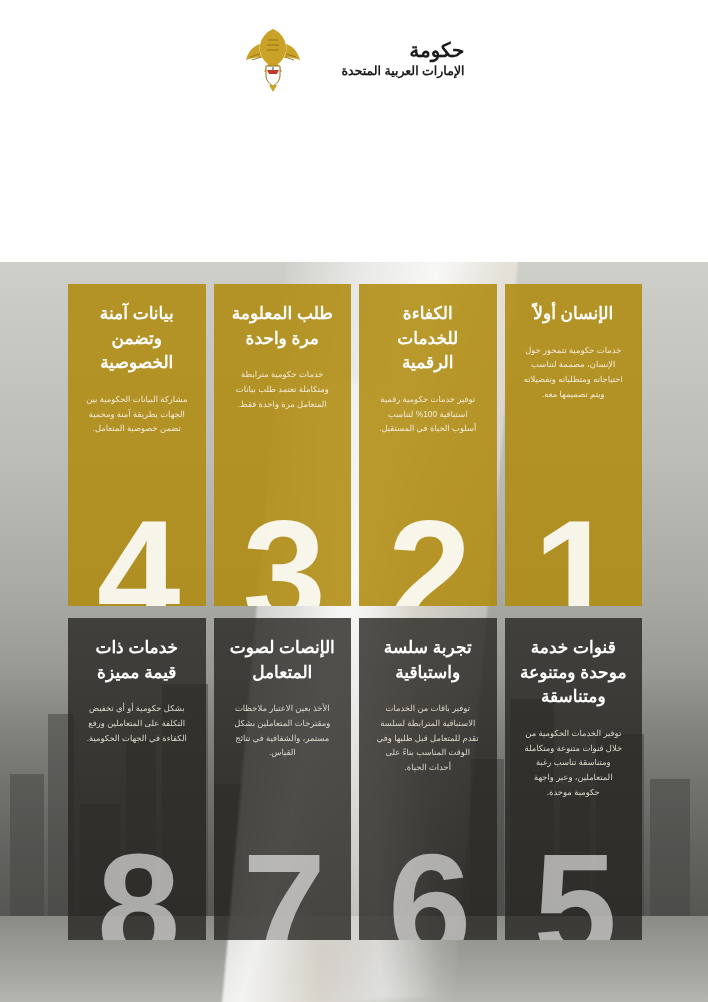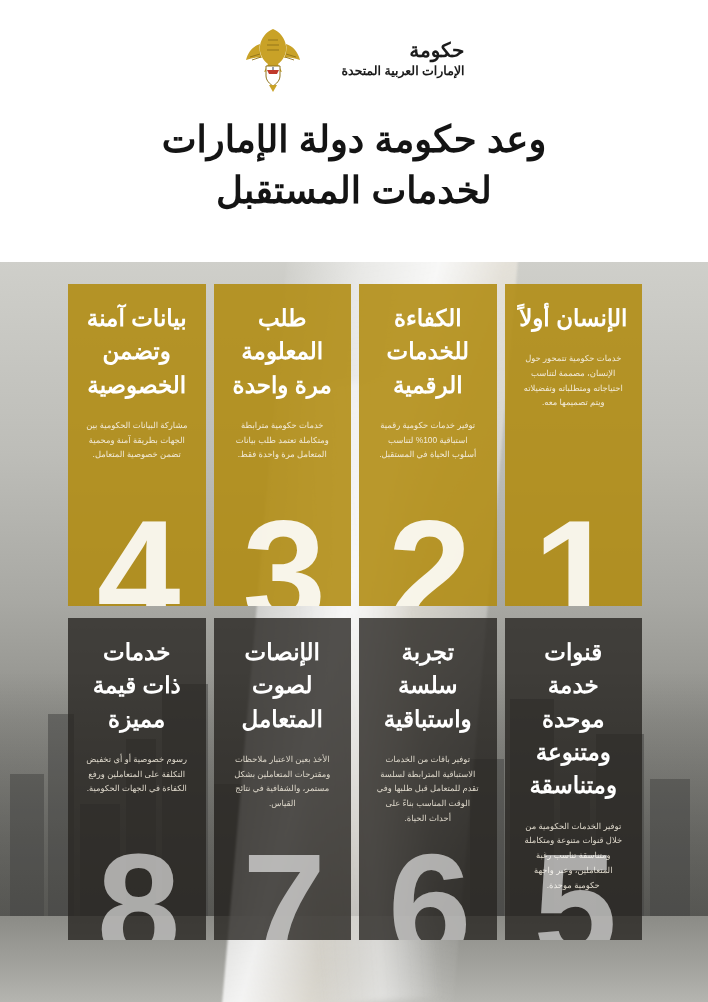--- a/index.html
+++ b/index.html
@@ -144,21 +144,21 @@
   }
   .cell.gold {
     background: rgba(176,139,16,0.88);
   }
   .cell.dark {
     background: rgba(40,38,34,0.80);
   }
   .cell .c-title {
     color: #ffffff;
     font-weight: bold;
-    font-size: 23px;
+    font-size: 17px;
     line-height: 1.45;
     text-align: center;
     letter-spacing: 0.2px;
   }
   .cell .c-desc {
     color: #f2ead8;
     font-size: 8.4px;
     line-height: 1.75;
     text-align: center;
     margin-top: 16px;
@@ -216,24 +216,20 @@
 
         <path d="M22 40 L36 40 L36 50 C36 56 29 60 29 60 C29 60 22 56 22 50 Z" fill="#ffffff" stroke="#8e731a" stroke-width="1"></path>
         <path d="M23 44 L35 44 L33 48 L25 48 Z" fill="#c0392b"></path>
         <path d="M29 41 L29 44" stroke="#2c3e50" stroke-width="1"></path>
 
         <path d="M25 59 L29 66 L33 59 Z" fill="#c9a227"></path>
       </svg>
     </div>
   </div>
 
-  <div class="main-title">
-    <span class="ln">وعد حكومة دولة الإمارات</span>
-    <span class="ln">لخدمات المستقبل</span>
-  </div>
 </div>
 
 <div class="poster">
 
   <div class="bg-sky"></div>
 
   <div class="bg-city">
     <div class="bld" style="left:10px;  width:34px;  height:150px;"></div>
     <div class="bld" style="left:48px;  width:26px;  height:210px;"></div>
     <div class="bld" style="left:80px;  width:40px;  height:120px;"></div>
@@ -291,18 +287,18 @@
     </div>
 
     <div class="cell dark">
       <div class="c-title">الإنصات لصوت المتعامل</div>
       <div class="c-desc">الأخذ بعين الاعتبار ملاحظات ومقترحات المتعاملين بشكل مستمر، والشفافية في نتائج القياس.</div>
       <div class="c-num">7</div>
     </div>
 
     <div class="cell dark">
       <div class="c-title">خدمات ذات قيمة مميزة</div>
-      <div class="c-desc">رسوم خصوصية أو أي تخفيض التكلفة على المتعاملين ورفع الكفاءة في الجهات الحكومية.</div>
+      <div class="c-desc">بشكل حكومية أو أي تخفيض التكلفة على المتعاملين ورفع الكفاءة في الجهات الحكومية.</div>
       <div class="c-num">8</div>
     </div>
 
   </div>
 </div>
 
 </body></html>

